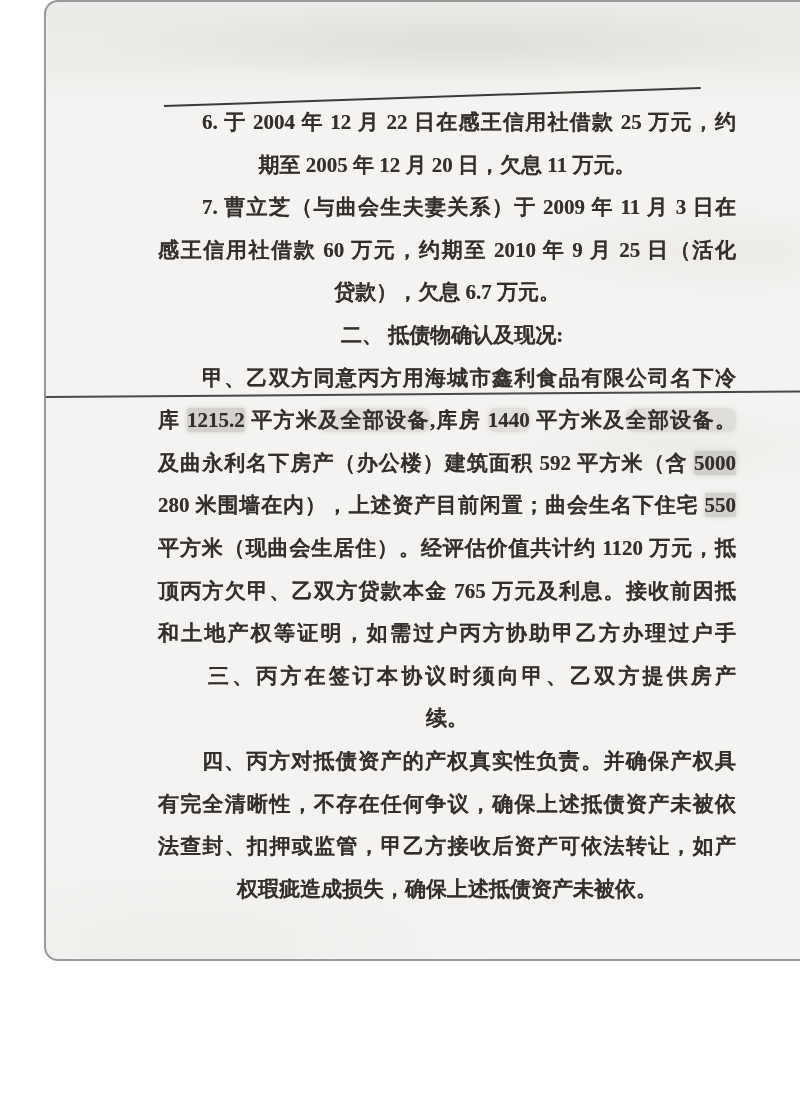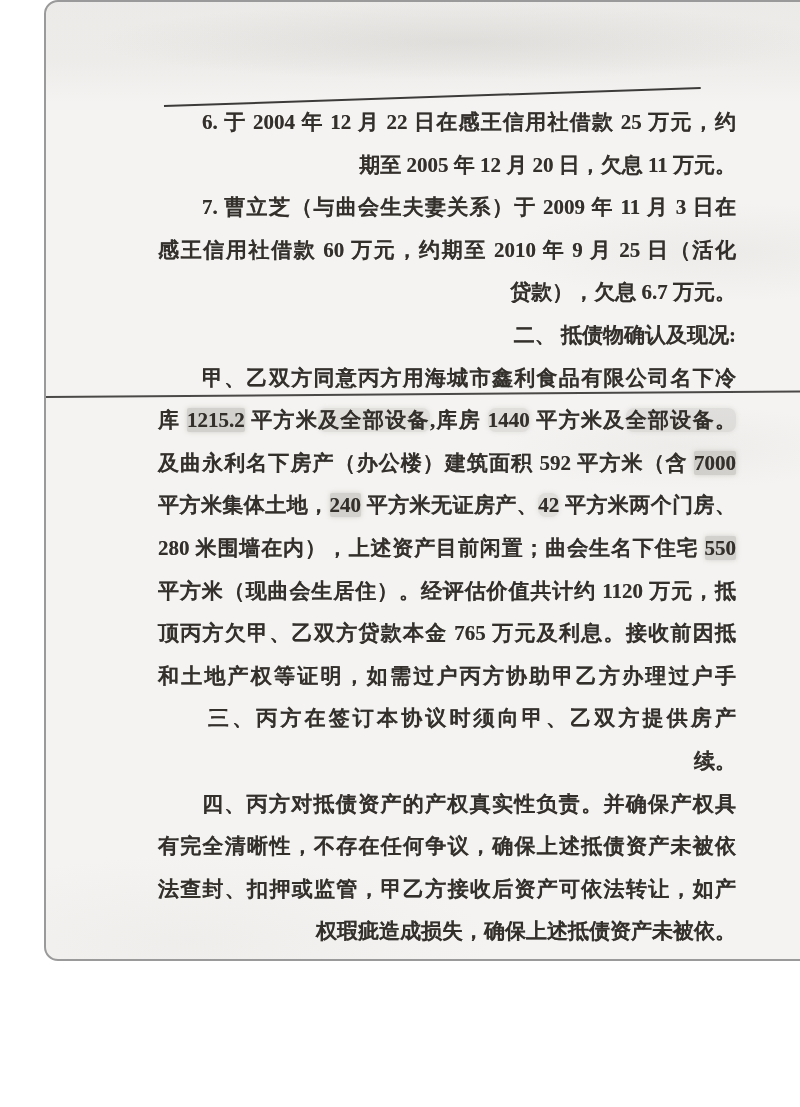--- a/index.html
+++ b/index.html
@@ -32,21 +32,21 @@
     top: 99px;
     width: 578px;
     font-size: 21px;
     line-height: 42.6px;
     font-weight: 600;
     color: #33302c;
     text-shadow: 0 0 0.6px rgba(51,48,44,0.55);
   }
   .line {
     height: 42.6px;
-    text-align: right;
+    text-align: center;
     white-space: nowrap;
   }
   .line.fill {
     white-space: normal;
     text-align: justify;
     text-align-last: justify;
   }
   .line.ind-p { text-indent: 44px; }
   .line.ind-q { text-indent: 50px; }
   .line.ind-s { text-indent: 10px; }
@@ -99,22 +99,21 @@
   <div class="rule-mid"></div>
   <div class="text-block">
       <div class="line fill ind-p"><span>6. 于 2004 年 12 月 22 日在感王信用社借款 25 万元，约</span></div>
       <div class="line"><span>期至 2005 年 12 月 20 日，欠息 11 万元。</span></div>
       <div class="line fill ind-p"><span>7. 曹立芝（与曲会生夫妻关系）于 2009 年 11 月 3 日在</span></div>
       <div class="line fill"><span>感王信用社借款 60 万元，约期至 2010 年 9 月 25 日（活化</span></div>
       <div class="line"><span>贷款），欠息 6.7 万元。</span></div>
       <div class="line ind-s"><span>二、 抵债物确认及现况:</span></div>
       <div class="line fill ind-p"><span>甲、乙双方同意丙方用海城市鑫利食品有限公司名下冷</span></div>
       <div class="line fill"><span>库 </span><span class="hl-a">1215.2</span><span> 平方米</span><span class="hl-b">及全部设备</span><span>,库房 </span><span class="hl-b">1440</span><span> 平方米及</span><span class="hl-b">全部设备。</span></div>
-      <div class="line fill"><span>及曲永利名下房产（办公楼）建筑面积 592 平方米（含 </span><span class="hl-a">7000</span></div>
-      <div class="line fill"><span>平方米集体土地，</span><span class="hl-a">240</span><span> 平方米无证房产、</span><span class="hl-b">42</span><span> 平方米两个门房、</span></div>
+      <div class="line fill"><span>及曲永利名下房产（办公楼）建筑面积 592 平方米（含 </span><span class="hl-a">5000</span></div>
       <div class="line fill"><span>280 米围墙在内），上述资产目前闲置；曲会生名下住宅 </span><span class="hl-a">550</span></div>
       <div class="line fill"><span>平方米（现曲会生居住）。经评估价值共计约 1120 万元，抵</span></div>
       <div class="line fill"><span>顶丙方欠甲、乙双方贷款本金 765 万元及利息。接收前因抵</span></div>
       <div class="line fill"><span>和土地产权等证明，如需过户丙方协助甲乙方办理过户手</span></div>
       <div class="line fill ind-q"><span>三、丙方在签订本协议时须向甲、乙双方提供房产</span></div>
       <div class="line"><span>续。</span></div>
       <div class="line fill ind-p"><span>四、丙方对抵债资产的产权真实性负责。并确保产权具</span></div>
       <div class="line fill"><span>有完全清晰性，不存在任何争议，确保上述抵债资产未被依</span></div>
       <div class="line fill"><span>法查封、扣押或监管，甲乙方接收后资产可依法转让，如产</span></div>
       <div class="line"><span>权瑕疵造成损失，确保上述抵债资产未被依。</span></div>

